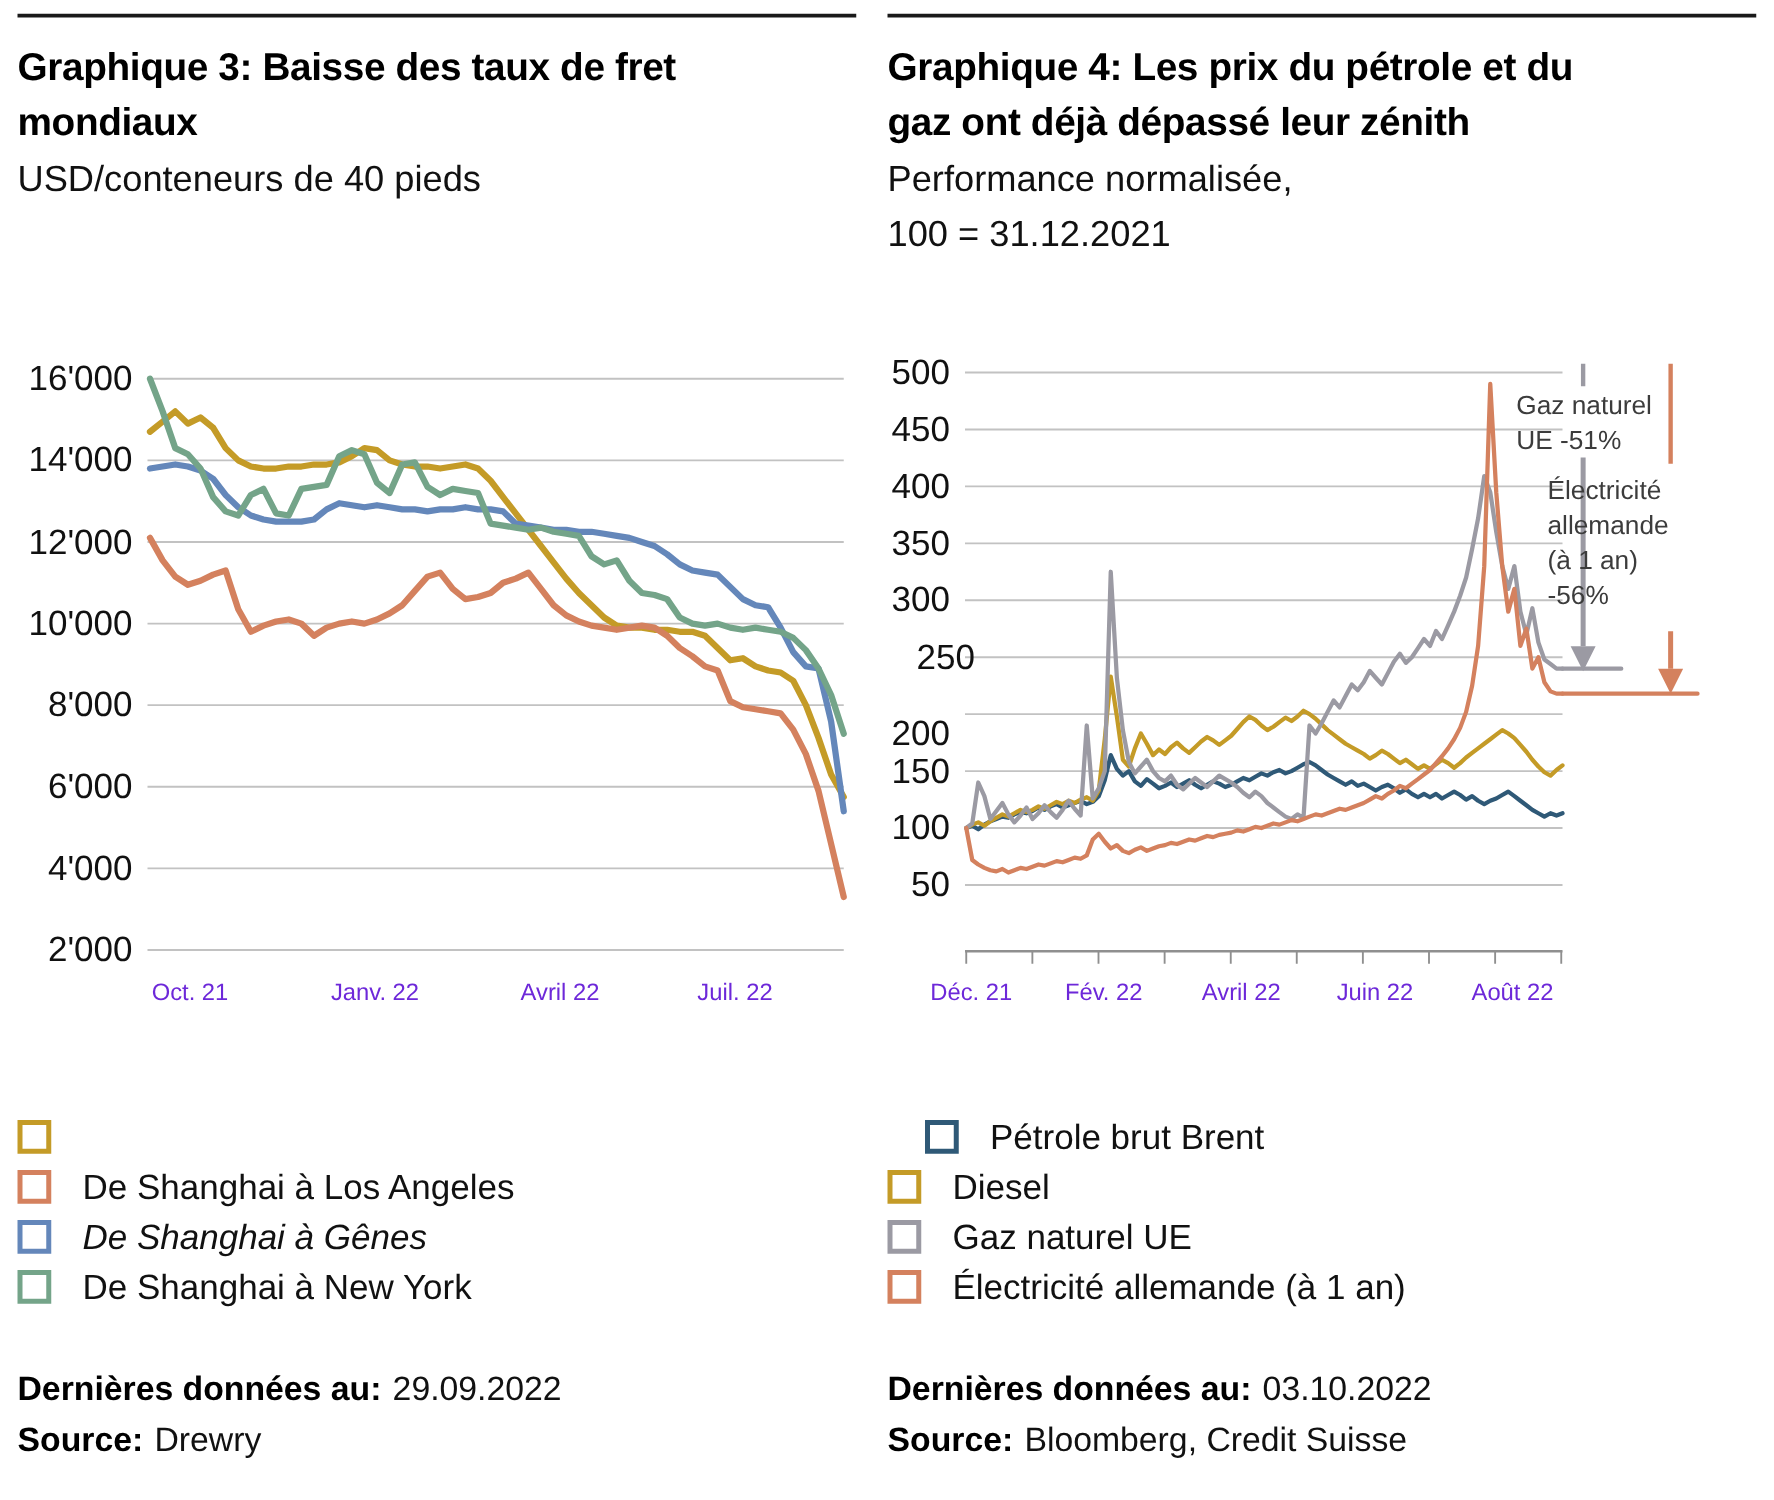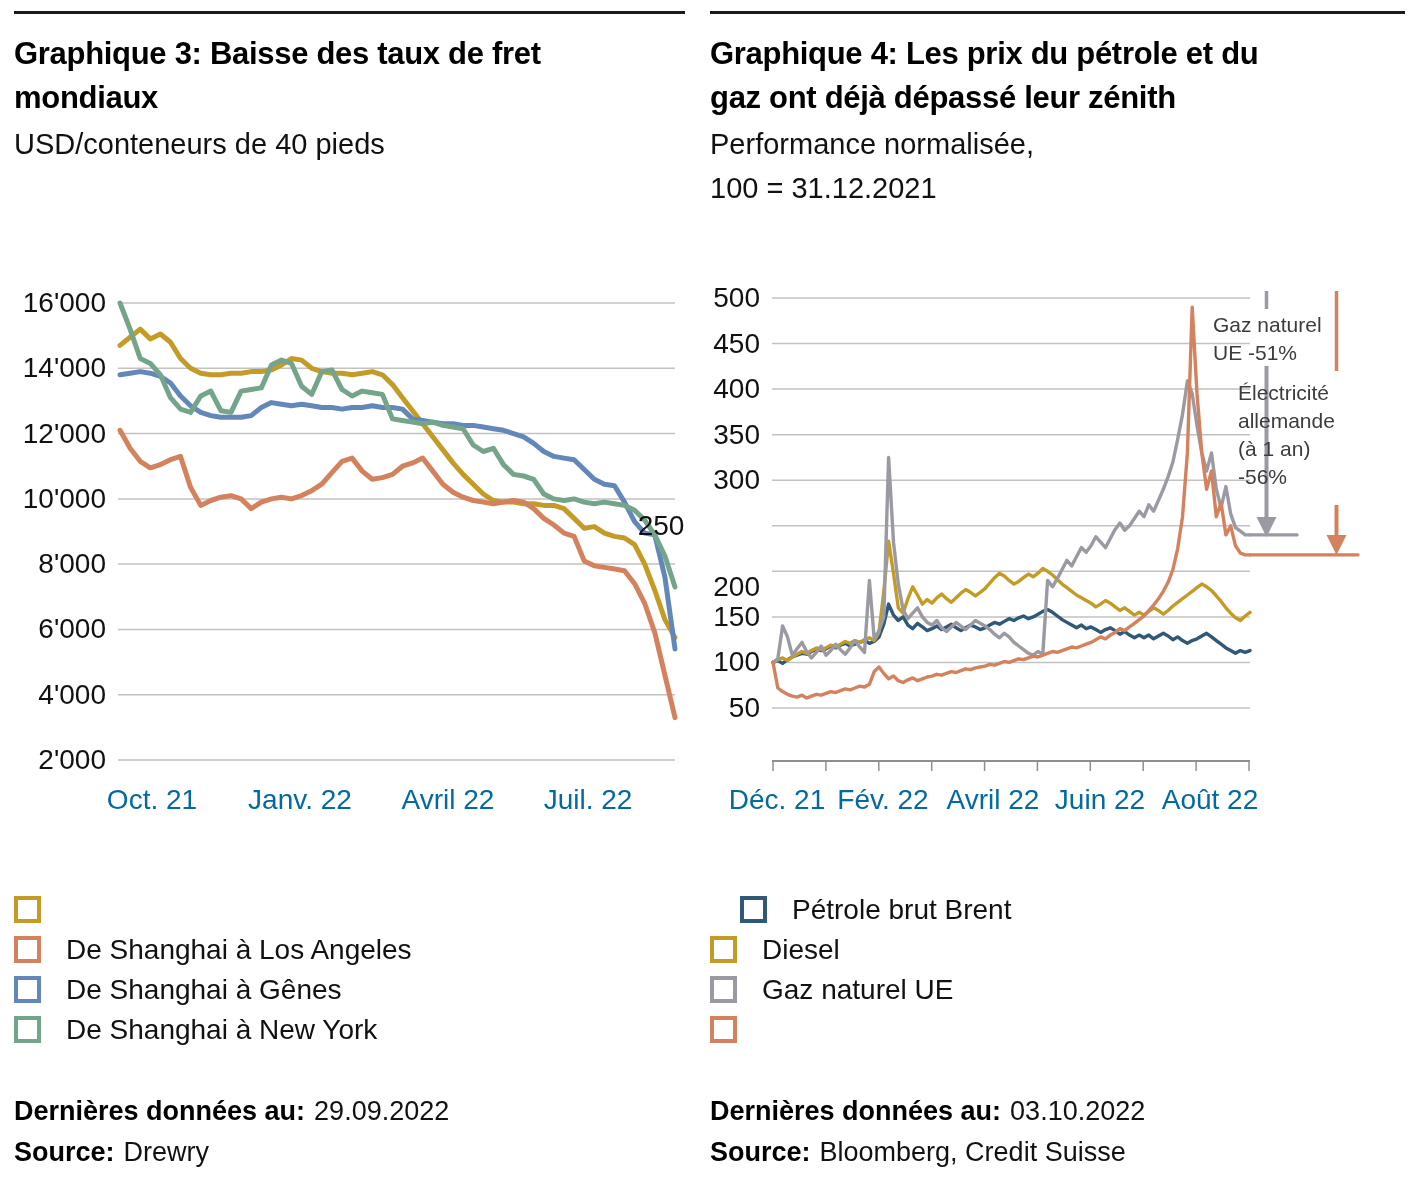--- a/index.html
+++ b/index.html
@@ -3,21 +3,21 @@
 <meta charset="utf-8">
 <style>
   html,body{margin:0;padding:0;background:#ffffff;}
   #page{position:relative;width:1419px;height:1200px;background:#fff;overflow:hidden;
         font-family:"Liberation Sans", sans-serif;color:#1a1a1a;}
   .abs{position:absolute;}
   .rule{height:3px;background:#1a1a1a;}
   .title{font-size:31px;font-weight:bold;color:#000;letter-spacing:-0.3px;white-space:nowrap;}
   .subtitle{font-size:29px;font-weight:normal;color:#111;white-space:nowrap;}
   .ylab{font-size:28px;color:#111;text-align:right;transform:translateY(-50%);white-space:nowrap;}
-  .xlab{font-size:28px;color:#0369a1;transform:translateX(-50%);white-space:nowrap;}
+  .xlab{font-size:19px;color:#6d28d9;transform:translateX(-50%);white-space:nowrap;}
   .legend-item{position:absolute;height:28px;}
   .swatch{position:absolute;left:0;top:0;width:27px;height:27px;box-sizing:border-box;
           border:4px solid #000;background:#fff;}
   .leglab{position:absolute;left:52px;top:0;font-size:28px;line-height:28px;color:#111;white-space:nowrap;}
   .footer-line{font-size:27px;color:#111;white-space:nowrap;}
   .footer-line b{font-weight:bold;color:#000;}
   .footer-line span.val{margin-left:9px;font-weight:normal;}
   .anno{font-size:21px;line-height:28px;color:#3c3c3c;white-space:nowrap;}
   svg{position:absolute;left:0;top:0;}
 </style>
@@ -97,40 +97,40 @@
       <div class="abs ylab" style="left: -54px; top: 760px; width: 160px;">2'000</div>
       <div class="abs xlab" style="left: 152px; top: 784px;">Oct. 21</div>
       <div class="abs xlab" style="left: 300px; top: 784px;">Janv. 22</div>
       <div class="abs xlab" style="left: 448px; top: 784px;">Avril 22</div>
       <div class="abs xlab" style="left: 588px; top: 784px;">Juil. 22</div>
       <div class="abs ylab" style="left: 600px; top: 298px; width: 160px;">500</div>
       <div class="abs ylab" style="left: 600px; top: 343.556px; width: 160px;">450</div>
       <div class="abs ylab" style="left: 600px; top: 389.111px; width: 160px;">400</div>
       <div class="abs ylab" style="left: 600px; top: 434.667px; width: 160px;">350</div>
       <div class="abs ylab" style="left: 600px; top: 480.222px; width: 160px;">300</div>
-      <div class="abs ylab" style="left: 581px; top: 525.778px; width: 160px; text-align: center;">250</div>
+      <div class="abs ylab" style="left: 620px; top: 525.778px; width: 160px;">250</div>
       <div class="abs ylab" style="left: 600px; top: 571.333px; width: 160px; margin-top: 16px;">200</div>
       <div class="abs ylab" style="left: 600px; top: 616.889px; width: 160px;">150</div>
       <div class="abs ylab" style="left: 600px; top: 662.444px; width: 160px;">100</div>
       <div class="abs ylab" style="left: 600px; top: 708px; width: 160px;">50</div>
       <div class="abs xlab" style="left: 777px; top: 784px;">Déc. 21</div>
       <div class="abs xlab" style="left: 883px; top: 784px;">Fév. 22</div>
       <div class="abs xlab" style="left: 993px; top: 784px;">Avril 22</div>
       <div class="abs xlab" style="left: 1100px; top: 784px;">Juin 22</div>
       <div class="abs xlab" style="left: 1210px; top: 784px;">Août 22</div>
     </div>
   <div id="legend-left" class="abs" style="left:14px;top:896px;">
       <div class="legend-item" style="left: 0px; top: 0px; width: 600px;">
         <div class="swatch" style="border-color: rgb(196, 155, 39);"></div>
       </div>
       <div class="legend-item" style="left: 0px; top: 40px; width: 600px;">
         <div class="swatch" style="border-color: rgb(212, 129, 94);"></div>
         <div class="leglab">De Shanghai à Los Angeles</div>
       </div>
-      <div class="legend-item" style="left: 0px; top: 80px; width: 600px;">
+      <div class="legend-item" style="left: 0px; top: 80px; width: 600px; font-style: italic;">
         <div class="swatch" style="border-color: rgb(100, 135, 186);"></div>
         <div class="leglab">De Shanghai à Gênes</div>
       </div>
       <div class="legend-item" style="left: 0px; top: 120px; width: 600px;">
         <div class="swatch" style="border-color: rgb(116, 164, 137);"></div>
         <div class="leglab">De Shanghai à New York</div>
       </div>
     </div>
   <div id="legend-right" class="abs" style="left:710px;top:896px;">
       <div class="legend-item" style="left: 0px; top: 0px; width: 600px; margin-left: 30px;">
@@ -140,20 +140,21 @@
       <div class="legend-item" style="left: 0px; top: 40px; width: 600px;">
         <div class="swatch" style="border-color: rgb(196, 155, 39);"></div>
         <div class="leglab">Diesel</div>
       </div>
       <div class="legend-item" style="left: 0px; top: 80px; width: 600px;">
         <div class="swatch" style="border-color: rgb(155, 154, 163);"></div>
         <div class="leglab">Gaz naturel UE</div>
       </div>
       <div class="legend-item" style="left: 0px; top: 120px; width: 600px;">
         <div class="swatch" style="border-color: rgb(212, 129, 94);"></div>
+        <div class="leglab">Électricité allemande (à 1 an)</div>
       </div>
     </div>
   <div id="annotations">
       <div class="abs" style="left: 1213px; top: 311px;">
         <div class="anno">Gaz naturel</div>
         <div class="anno">UE -51%</div>
       </div>
       <div class="abs" style="left: 1238px; top: 379px;">
         <div class="anno">Électricité</div>
         <div class="anno">allemande</div>

